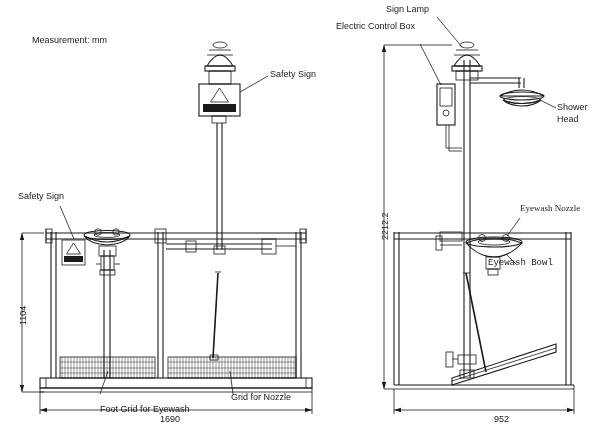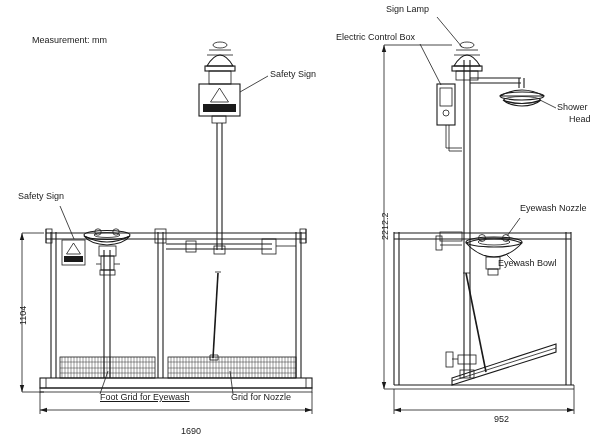--- a/index.html
+++ b/index.html
@@ -276,34 +276,34 @@
 
   <line class="ln thin" x1="516" y1="264" x2="506" y2="254"></line>
 </svg>
 
 <div class="lbl" style="left:32px;top:35px;">Measurement: mm</div>
 
 <div class="lbl" style="left:270px;top:69px;">Safety Sign</div>
 
 <div class="lbl" style="left:18px;top:191px;">Safety Sign</div>
 
-<div class="lbl" style="left:100px;top:392px;text-decoration:underline;">Foot Grid for Eyewash</div>
+<div class="lbl" style="left:100px;top:404px;">Foot Grid for Eyewash</div>
 
 <div class="lbl" style="left:231px;top:392px;">Grid for Nozzle</div>
 
 <div class="lbl" style="left:386px;top:4px;">Sign Lamp</div>
 
-<div class="lbl" style="left:336px;top:32px;">Electric Control Box</div>
+<div class="lbl" style="left:336px;top:21px;">Electric Control Box</div>
 
 <div class="lbl" style="left:557px;top:102px;">Shower</div>
-<div class="lbl" style="left:557px;top:114px;margin-left:12px;">Head</div>
-
-<div class="lbl" style="left:520px;top:203px;">Eyewash Nozzle</div>
-
-<div class="lbl" style="left:498px;top:258px;">Eyewash Bowl</div>
+<div class="lbl" style="left:557px;top:114px;">Head</div>
+
+<div class="lbl" style="left:520px;top:203px;font-family:Liberation Serif, serif;">Eyewash Nozzle</div>
+
+<div class="lbl" style="left:488px;top:258px;font-family:Liberation Mono, monospace;">Eyewash Bowl</div>
 
 <div class="lbl rot" style="left:18px;top:325px;">1104</div>
 
-<div class="lbl" style="left:160px;top:426px;margin-left:21px;">1690</div>
+<div class="lbl" style="left:160px;top:414px;">1690</div>
 
 <div class="lbl rot" style="left:380px;top:240px;">2212.2</div>
 
 <div class="lbl" style="left:494px;top:414px;">952</div>
 
 </body></html>

